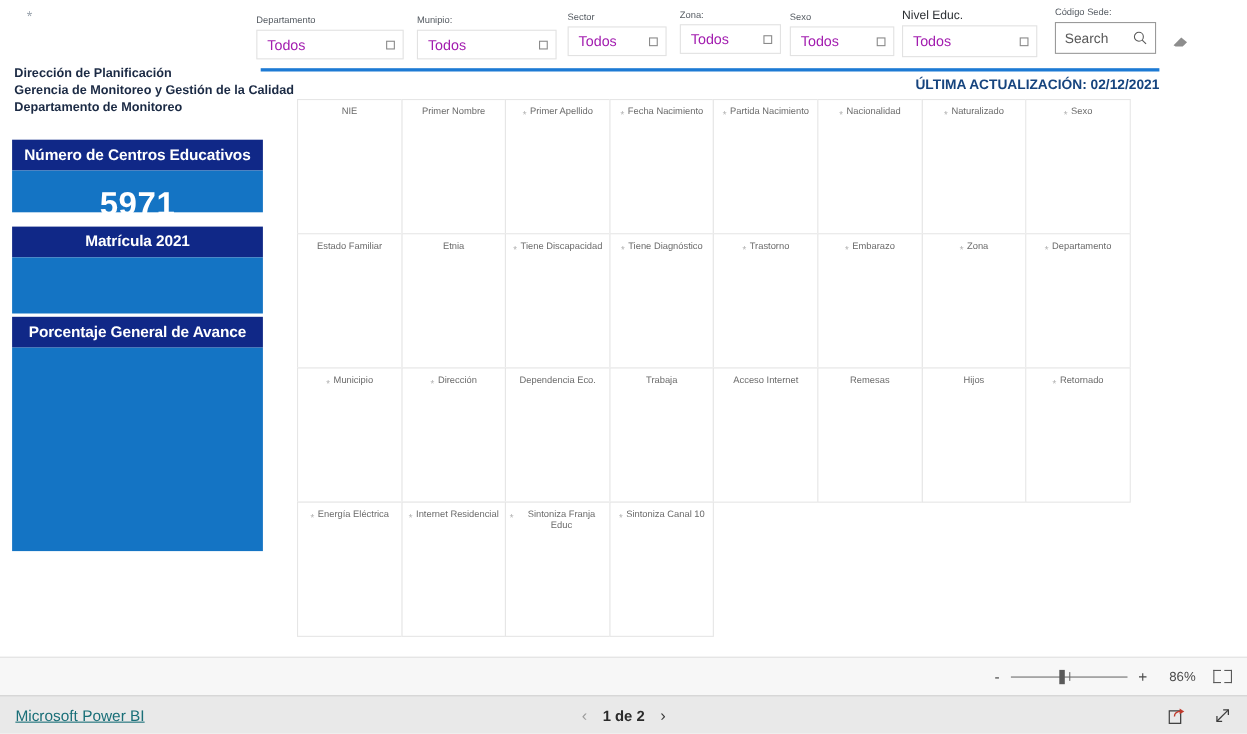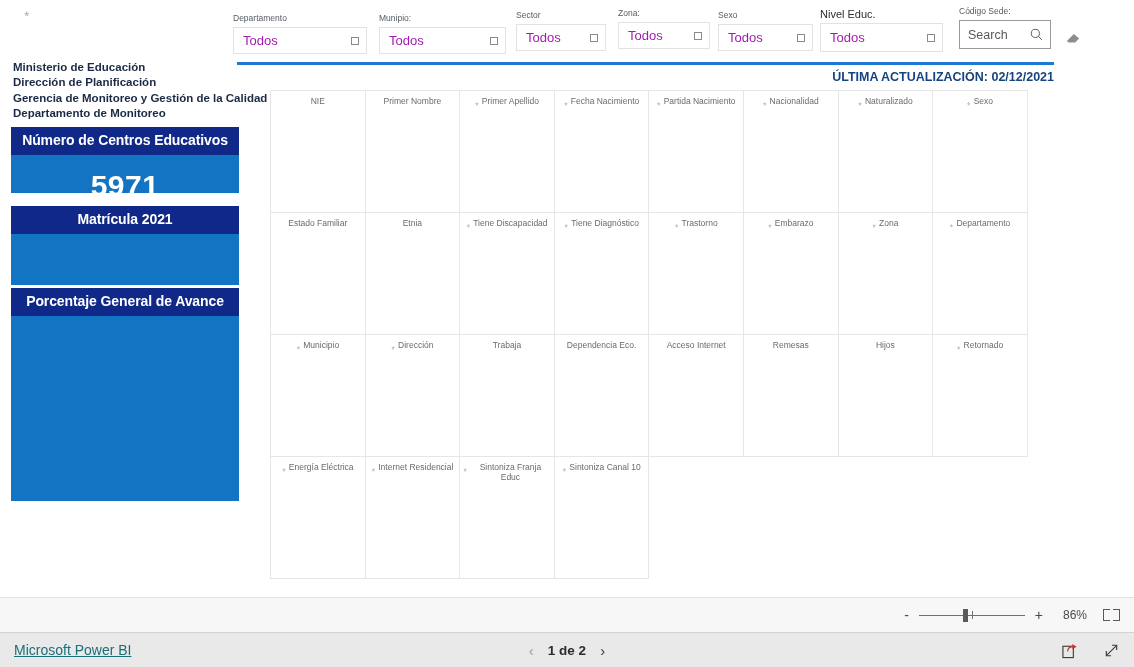--- a/index.html
+++ b/index.html
@@ -320,21 +320,20 @@
 </style>
 </head>
 <body>
 
 <div id="report-canvas">
 
   <span class="corner-mark" style="left:24px; top:6px;">⁎</span>
   <span class="corner-mark" style="left:20px; top:490px;">⁎</span>
 
   <div id="org-header">
-    <div>Ministerio de Educación</div>
     <div>Dirección de Planificación</div>
     <div>Gerencia de Monitoreo y Gestión de la Calidad</div>
     <div>Departamento de Monitoreo</div>
   </div>
 
   <div class="kpi-card" id="kpi-centros">
     <div class="kpi-title">Número de Centros Educativos</div>
     <div class="kpi-body">
       <span class="kpi-value">5971</span>
     </div>
@@ -521,26 +520,26 @@
         </div>
       </div>
       <div class="field-cell">
         <div class="field-cell-inner">
           <span class="field-star">⁎</span>
           <span class="field-name">Dirección</span>
         </div>
       </div>
       <div class="field-cell nostar">
         <div class="field-cell-inner">
+          <span class="field-name">Dependencia Eco.</span>
+        </div>
+      </div>
+      <div class="field-cell nostar">
+        <div class="field-cell-inner">
           <span class="field-name">Trabaja</span>
-        </div>
-      </div>
-      <div class="field-cell nostar">
-        <div class="field-cell-inner">
-          <span class="field-name">Dependencia Eco.</span>
         </div>
       </div>
       <div class="field-cell nostar">
         <div class="field-cell-inner">
           <span class="field-name">Acceso Internet</span>
         </div>
       </div>
       <div class="field-cell nostar">
         <div class="field-cell-inner">
           <span class="field-name">Remesas</span>

